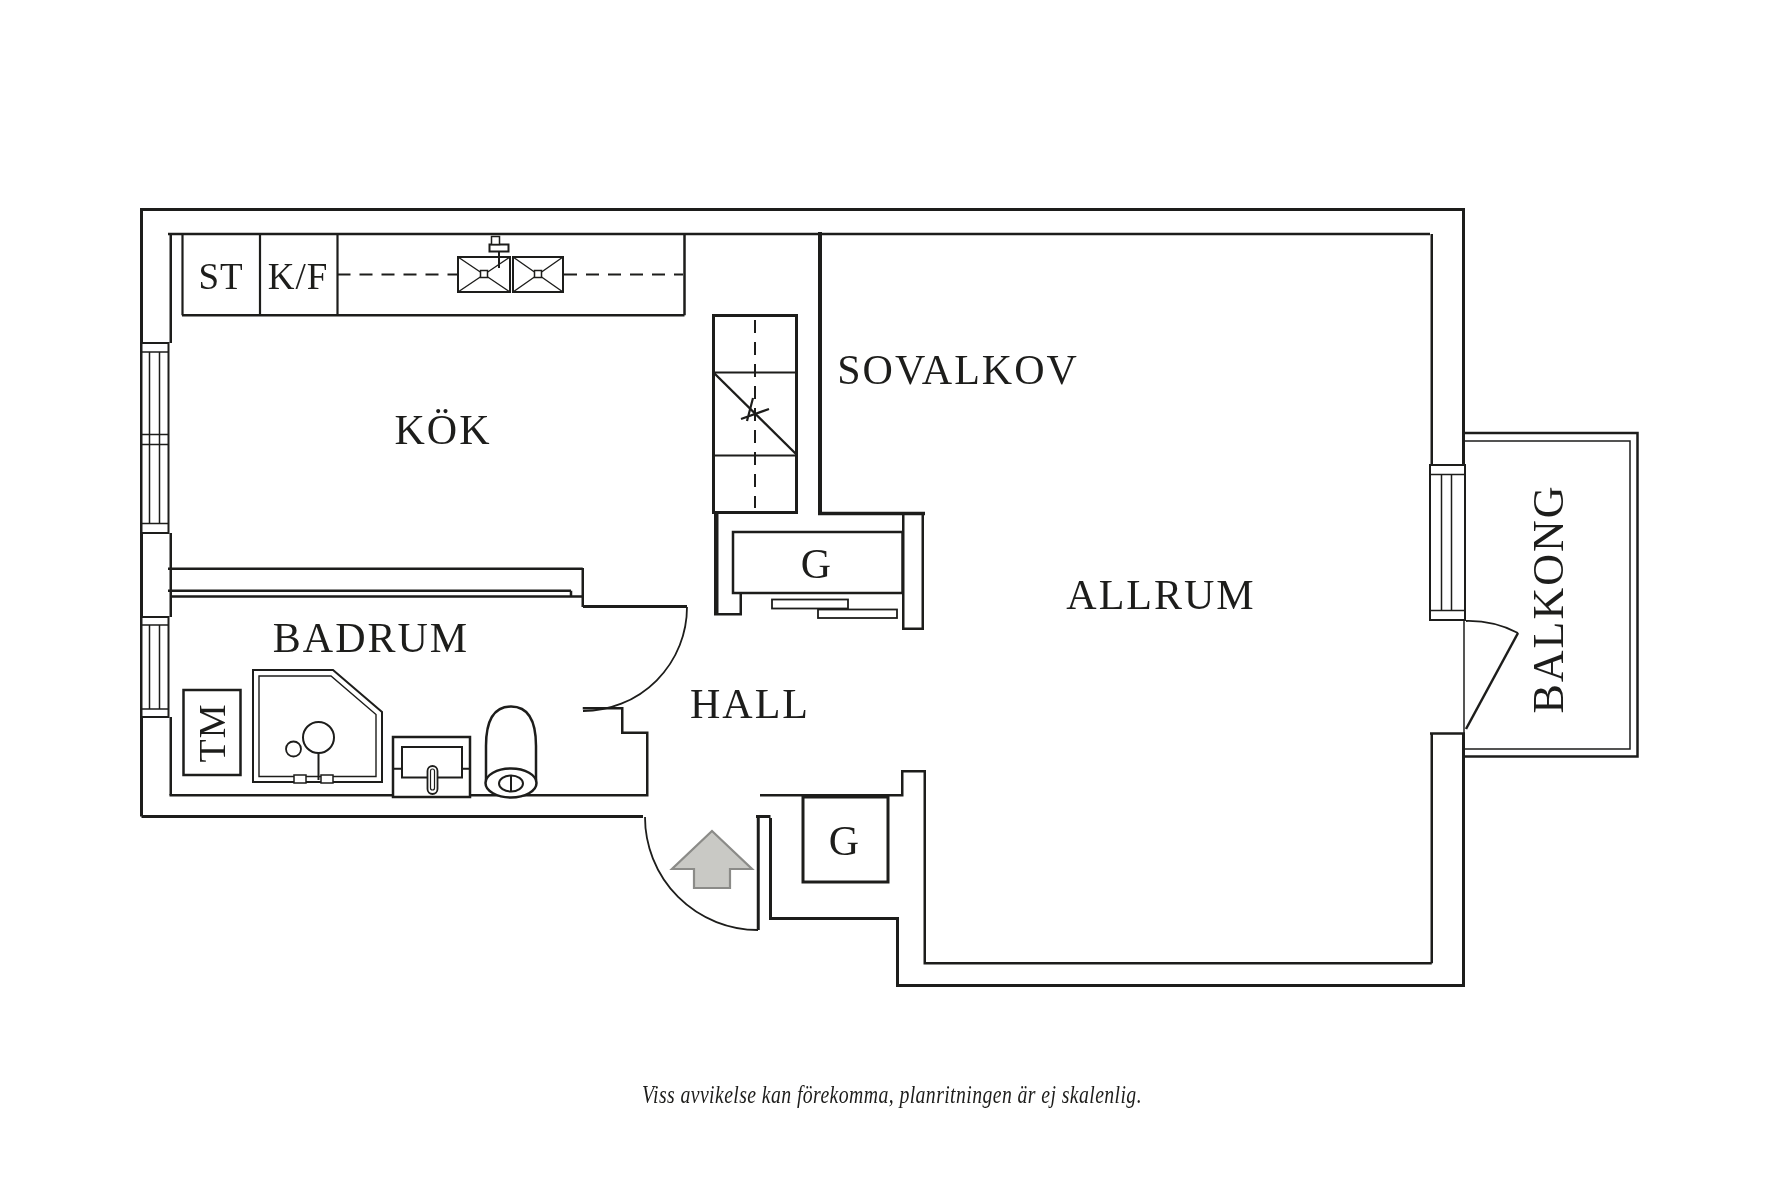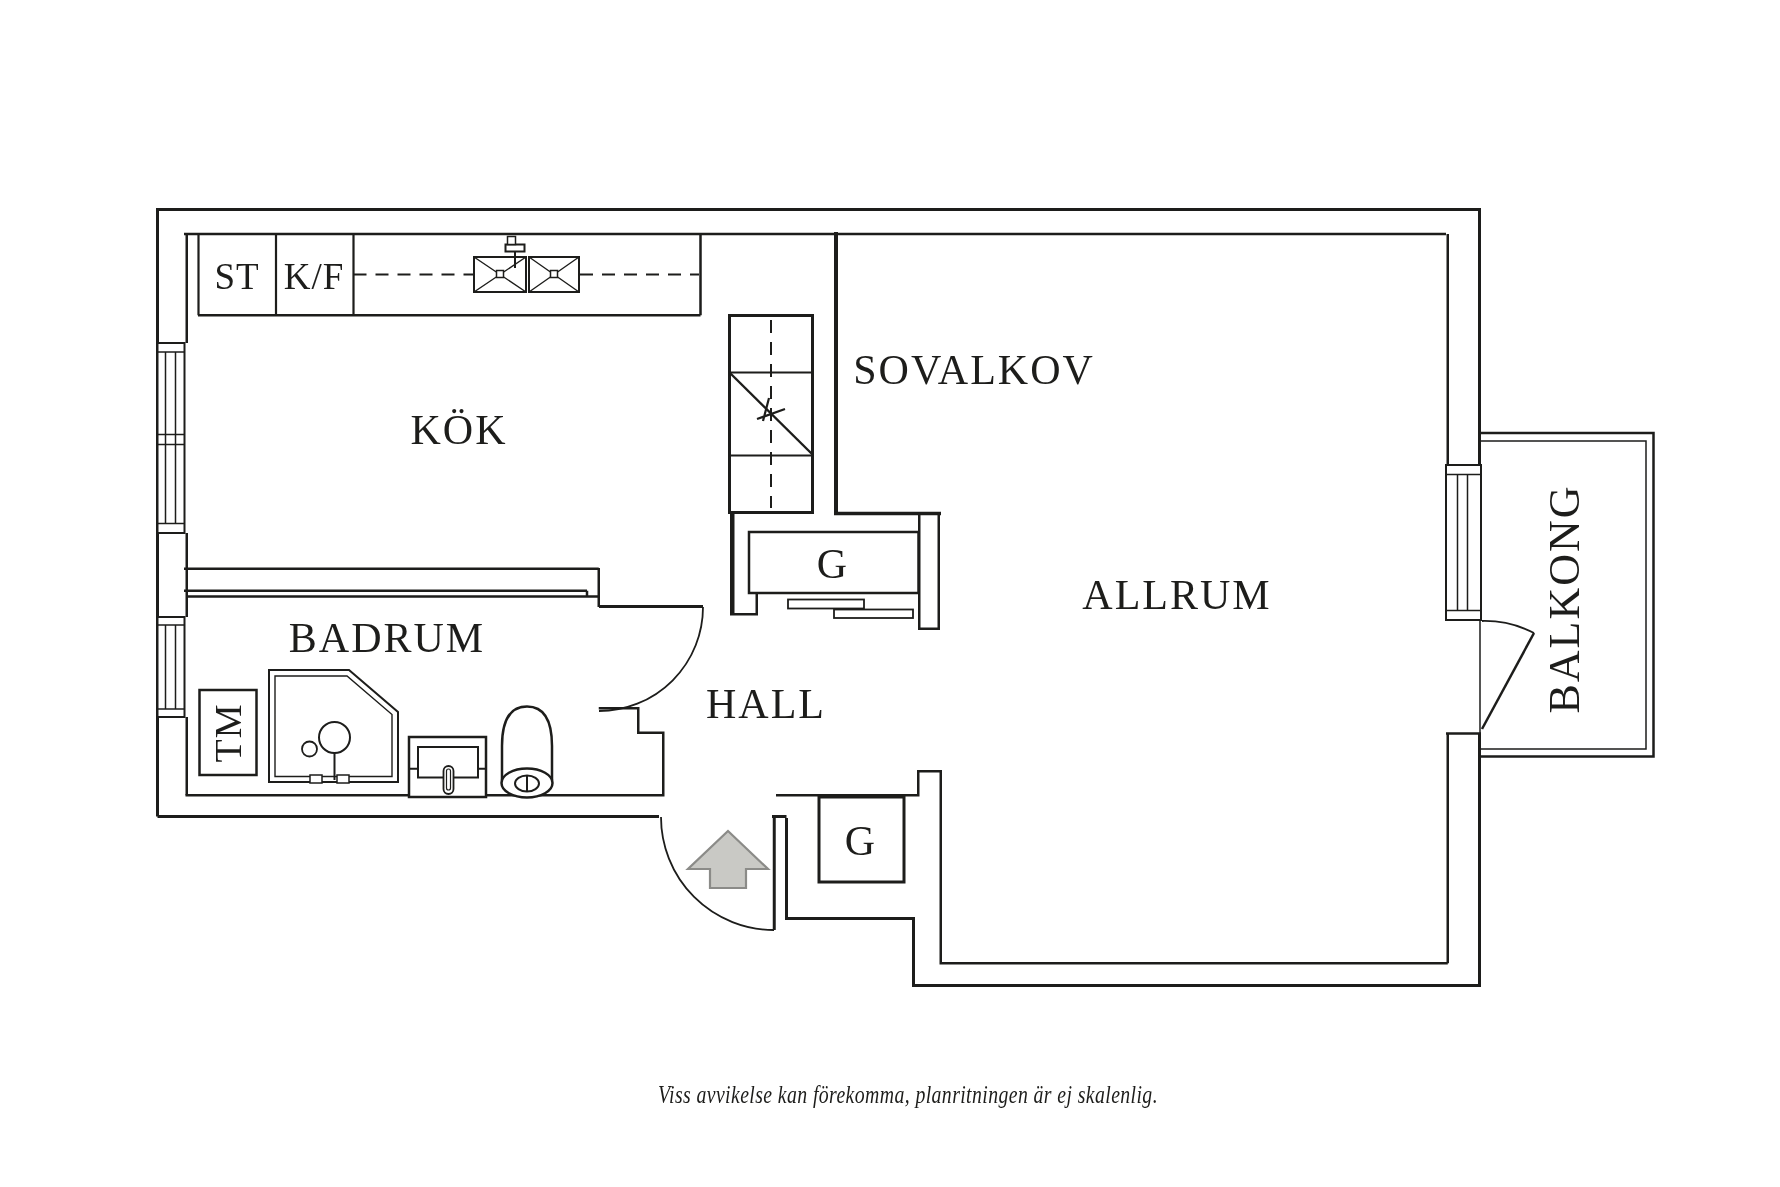--- a/index.html
+++ b/index.html
@@ -9,21 +9,20 @@
     width: 1780px;
     height: 1187px;
     overflow: hidden;
     font-family: "Liberation Serif", "DejaVu Serif", serif;
   }
   .plan-wrap {
     position: relative;
     width: 1476px;
     height: 1187px;
     background: var(--bg, #ffffff);
-    padding-left: 16px;
   }
   svg { display: block; }
   svg path, svg rect, svg circle, svg ellipse, svg line, svg polyline {
     stroke: var(--line, #1d1d1b);
     fill: none;
     stroke-linecap: butt;
   }
   svg .fillw { fill: #ffffff; }
   svg text {
     fill: var(--line, #1d1d1b);

